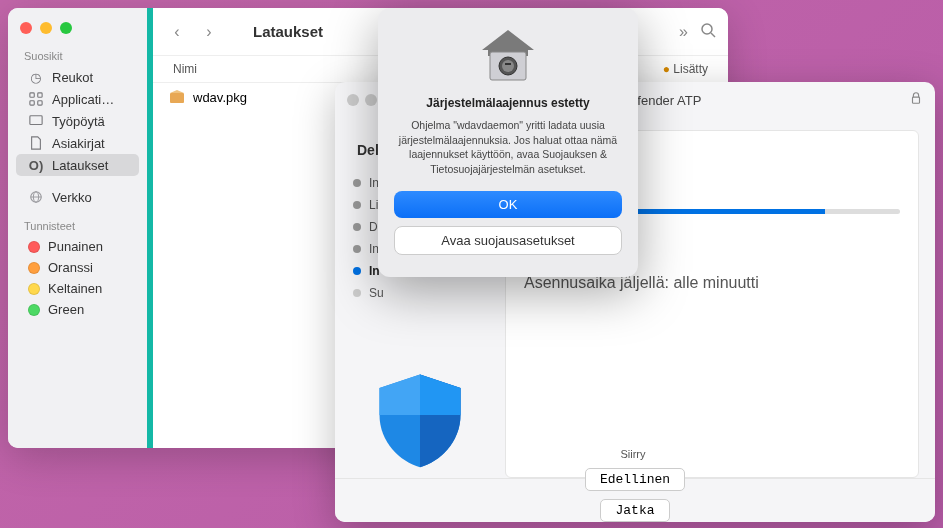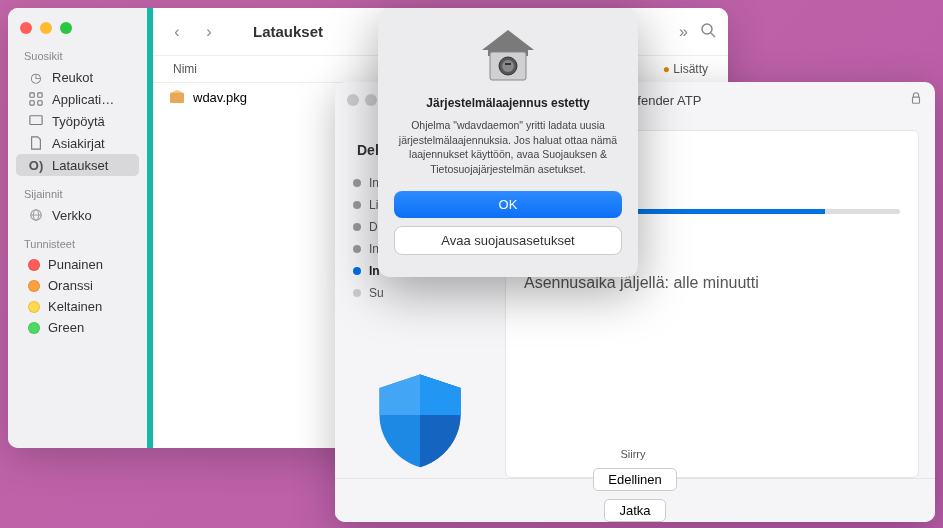--- a/index.html
+++ b/index.html
@@ -45,21 +45,21 @@
     .step-bullet { width:8px; height:8px; border-radius:50%; background:#999; flex-shrink:0; }
     .step-item.current .step-bullet { background:#0071e3; }
     .step-item.current { font-weight:600; color:#222; }
     .shield-icon { position:absolute; bottom:8px; left:40px; width:90px; height:100px; }
     .installer-right { flex:1; background:#fff; margin:12px 16px 0 0; border-radius:6px; border:1px solid #e5e5e5; padding:16px 18px; }
     .scripts-label { font-size:16px; font-weight:600; color:#222; padding: 30px 0 14px; }
     .progress-bar { width:100%; height:5px; background:#ddd; border-radius:3px; overflow:hidden; }
     .progress-fill { width:80%; height:100%; background:#0071e3; }
     .time-left { font-size:16px; color:#555; margin-top:60px; }
     .installer-footer { height:44px; display:flex; justify-content:flex-end; align-items:center; gap:8px; padding:0 16px; border-top:1px solid #e5e5e5; background:#f5f5f7;flex-direction:column; }
-    .mac-btn { padding: 3px 14px; font-size:13px; border-radius:5px; border:1px solid #ccc; background:#fff; }
+    .mac-btn { padding: 3px 14px; font-size:13px; border-radius:5px; border:1px solid #ccc; background:#fff;font-family:Liberation Mono, monospace; }
     .go-back-link { font-size:11px; color:#555; margin-right:4px; }
     
     
     .alert-dialog { position:absolute; top:8px; left:378px; width:260px; background:#ececee; border-radius:12px; box-shadow:0 15px 50px rgba(0,0,0,0.35); padding: 18px 16px 14px; text-align:center; z-index:10; }
     .alert-icon { width:60px; height:60px; margin: 0 auto 10px; }
     .alert-title { font-size:12px; font-weight:700; color:#222; margin-bottom:8px; }
     .alert-text { font-size:10.5px; color:#444; line-height:1.4; margin-bottom:14px; padding:0 4px; }
     .alert-btn { display:block; width:100%; padding:6px; border-radius:8px; font-size:13px; border:none; margin-bottom:8px; }
     .alert-btn.primary { background: linear-gradient(#2e8bff,#0b6ff7); color:#fff; font-weight:500; }
     .alert-btn.secondary { background:#fff; border:1px solid #ccc; color:#333; }
@@ -106,21 +106,20 @@
             </svg>
         </span>
         <span>Asiakirjat</span>
       </div>
       <div class="sidebar-item active">
         <span class="sidebar-icon" style="color:#555;font-weight:600;">O)</span>
         <span>Lataukset</span>
       </div>
     </div>
     <div class="sidebar-group">
-      <div class="sidebar-heading">Sijainnit</div>
       <div class="sidebar-item">
         <span class="sidebar-icon">
           <svg width="14" height="14" viewBox="0 0 16 16">
               <circle cx="8" cy="8" r="6" fill="none" stroke="#9a9a9e" stroke-width="1.3"></circle>
               <ellipse cx="8" cy="8" rx="3" ry="6" fill="none" stroke="#9a9a9e" stroke-width="1.1"></ellipse>
               <line x1="2" y1="8" x2="14" y2="8" stroke="#9a9a9e" stroke-width="1.1"></line>
             </svg>
         </span>
         <span>Verkko</span>
       </div>

